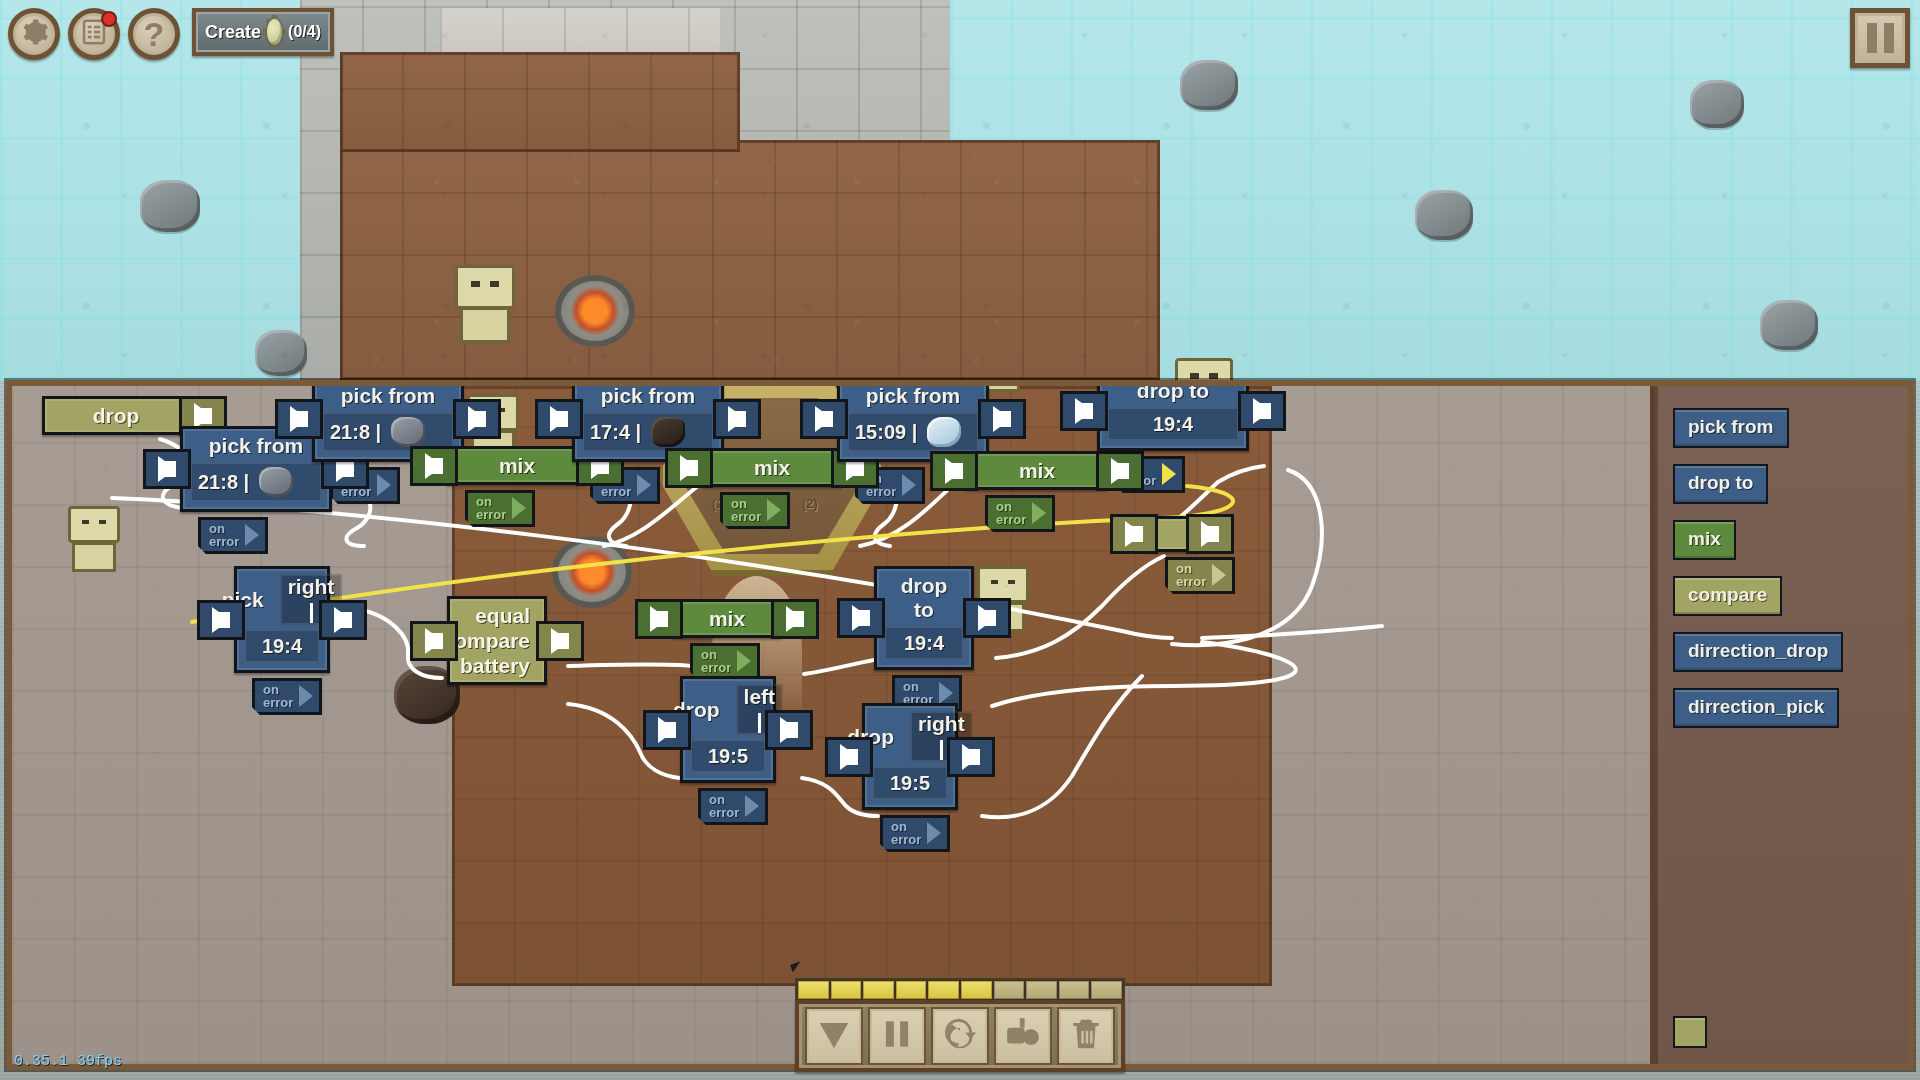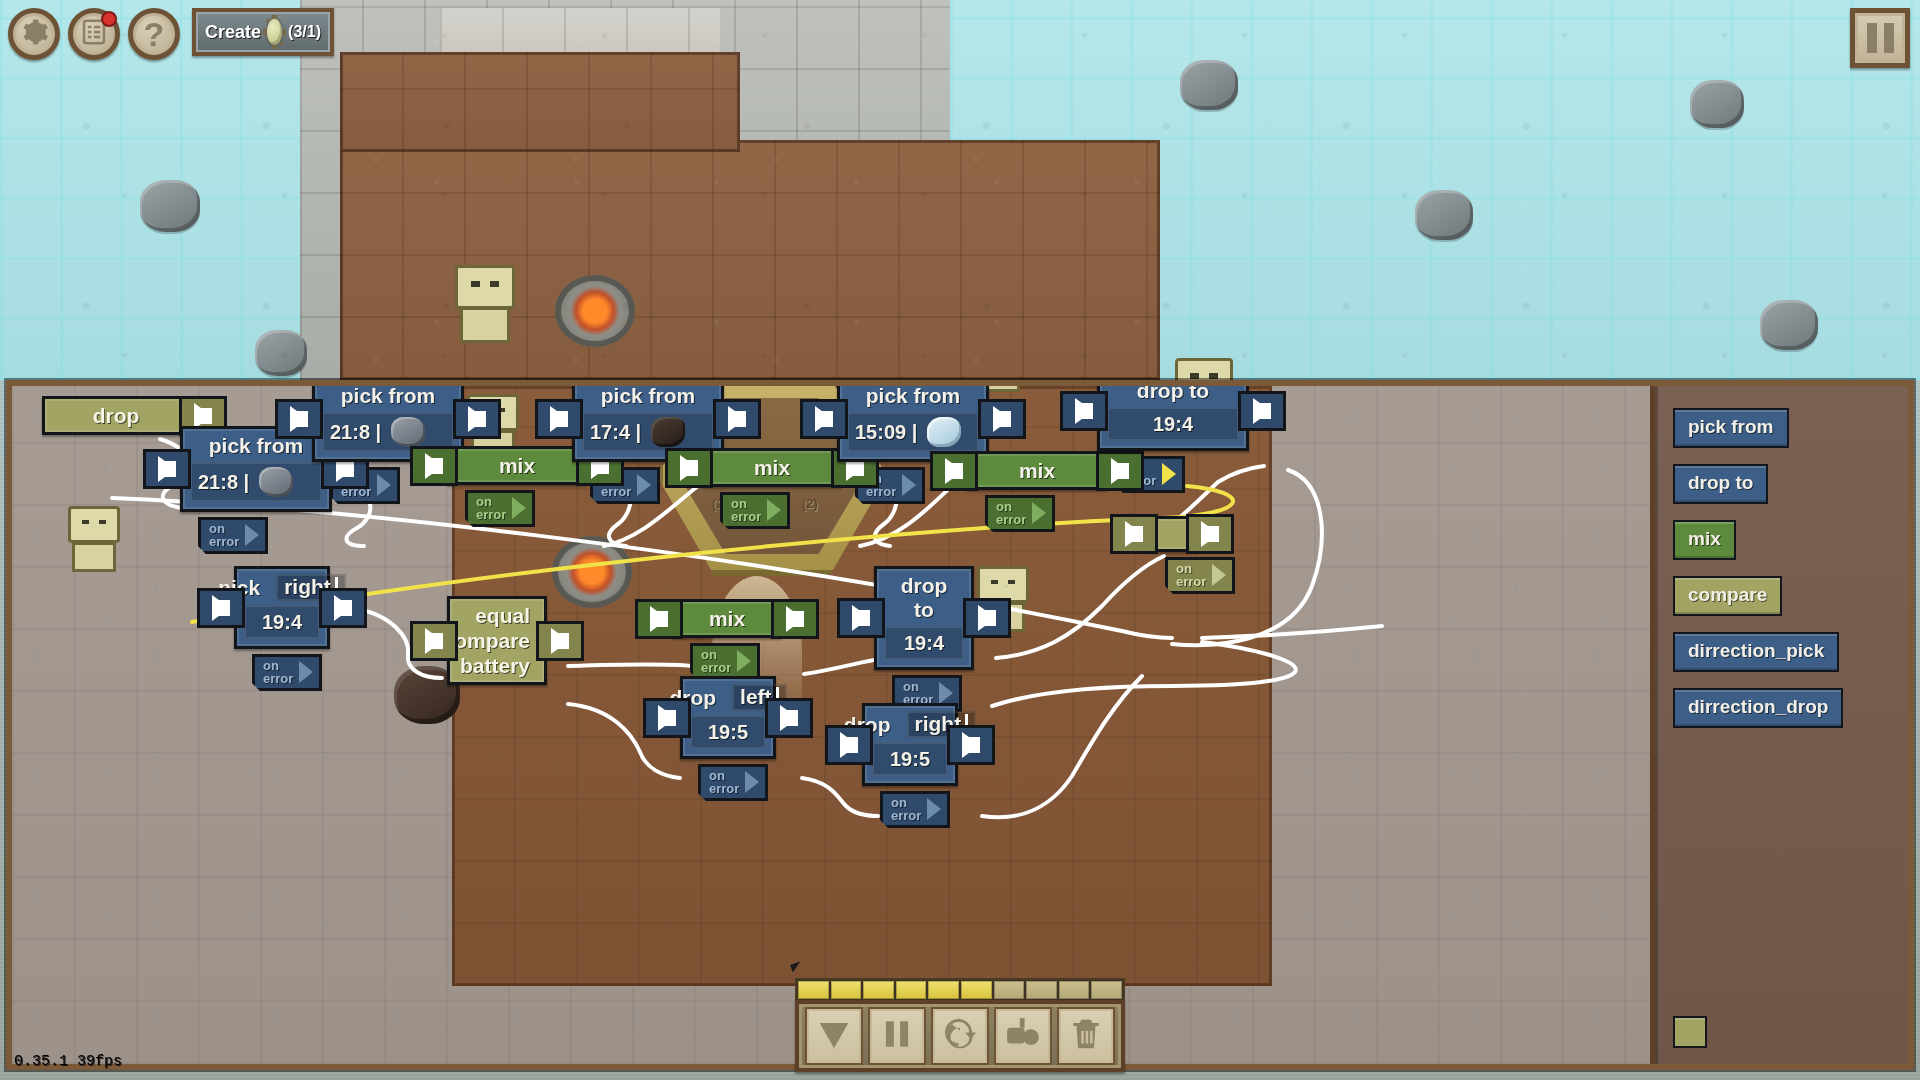--- a/index.html
+++ b/index.html
@@ -200,21 +200,21 @@
   .node .nval.left { justify-content:flex-start; }
   .node.blue  .nbody { background:#3c5e87; }
   .node.green .nbody { background:#5e8a3e; }
   .node.olive .nbody { background:#a2a463; }
   .node.olive .ntitle { color:#f6f4e6; }
 
   
   .tfield {
     background:rgba(0,0,0,.28); padding:1px 8px 2px 8px;
     box-shadow: inset 0 0 0 2px rgba(255,255,255,.10);
-    display:inline-flex; align-items:center; gap:4px;
+    display:inline-flex; align-items:center; gap:4px;flex-direction:column;
   }
   .tfield .caret { display:inline-block; width:3px; height:20px; background:#fff; }
   .tsep { display:inline-block; width:4px; height:22px; background:#e8e5d8; }
 
   
   .plug {
     position:absolute; width:48px; height:40px; top:50%; transform:translateY(-50%);
     border:3px solid #121519; display:flex; align-items:center; justify-content:center;
     z-index:2;
   }
@@ -279,21 +279,21 @@
   #energy-bar {
     position:absolute; left:795px; top:978px; width:330px; height:24px;
     display:flex; gap:2px; padding:1px;
     border:2px solid #4a3a22; background:#3c3122;
   }
   #energy-bar .cell { flex:1; background:linear-gradient(180deg,#efe070,#d6c23c); box-shadow: inset 0 0 0 1px rgba(0,0,0,.25); }
   #energy-bar .cell.off { background:linear-gradient(180deg,#cdbf8e,#b3a777); }
 
   #version {
     position:absolute; left:14px; bottom:10px;
-    color:#000000; font-family:"Liberation Mono", monospace; font-size:15px;
+    color:#7dd3fc; font-family:"Liberation Mono", monospace; font-size:15px;
     text-shadow:1px 1px 0 rgba(0,0,0,.7);
   }
 
   #cursor { position:absolute; left:791px; top:962px; width:0;height:0;
     border-left:11px solid #1b1b1b; border-bottom:8px solid transparent; border-right:5px solid transparent;
     transform:rotate(-20deg); }
 
   
   .hex-machine {
     position:absolute; width:230px; height:200px;
@@ -371,21 +371,21 @@
   <span class="notif-dot"></span>
 </div>
 
 <div class="round-btn" style="left:128px;top:8px;">
   <span style="font-size:34px;font-weight:bold;color:#8b7f68;line-height:34px;">?</span>
 </div>
 
 <div id="create-bar">
   <span class="lbl">Create</span>
   <span class="sphere-item"></span>
-  <span class="cnt">(3/1)</span>
+  <span class="cnt">(0/4)</span>
 </div>
 
 <div id="pause-btn">
   <span style="display:flex;gap:7px;">
       <i></i>
       <i></i>
     </span>
 </div>
 
 <div id="program-panel">
@@ -797,22 +797,22 @@
         </div>
       </div>
   </div>
 
   <div id="palette">
     <div id="palette-list">
         <div class="pal-row"><div class="pal-item c-blue">pick from</div></div>
         <div class="pal-row"><div class="pal-item c-blue">drop to</div></div>
         <div class="pal-row"><div class="pal-item c-green">mix</div></div>
         <div class="pal-row"><div class="pal-item c-olive">compare</div></div>
+        <div class="pal-row"><div class="pal-item c-blue">dirrection_drop</div></div>
         <div class="pal-row"><div class="pal-item c-blue">dirrection_pick</div></div>
-        <div class="pal-row"><div class="pal-item c-blue">dirrection_drop</div></div>
       </div>
     <div id="palette-empty-slot"></div>
   </div>
 </div>
 
 <div id="energy-bar">
     <div class="cell"></div>
     <div class="cell"></div>
     <div class="cell"></div>
     <div class="cell"></div>

